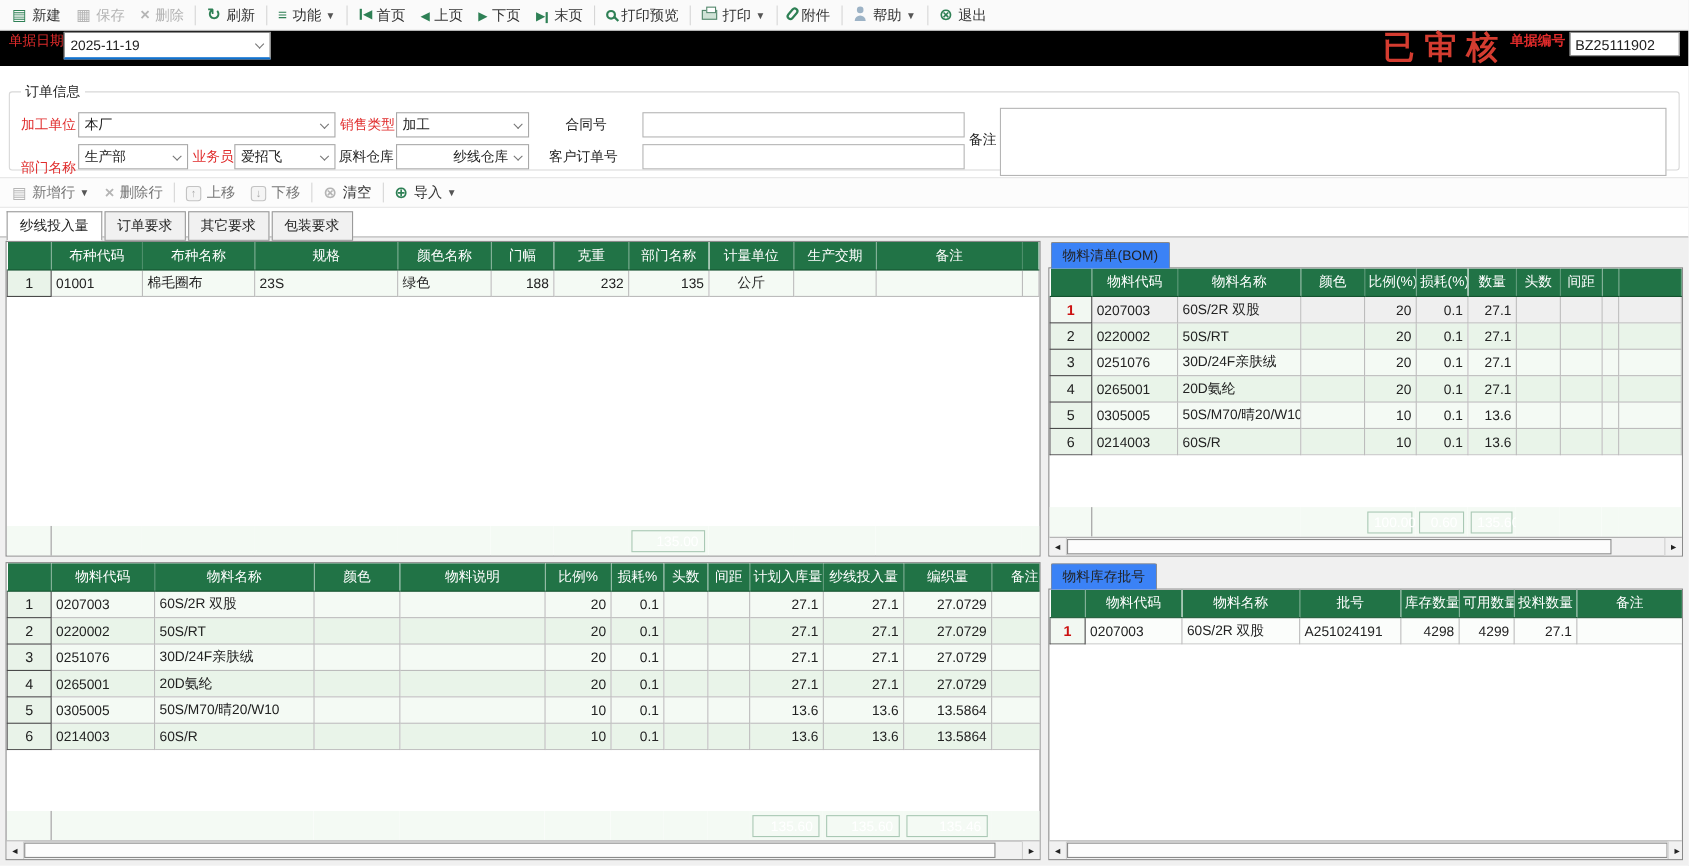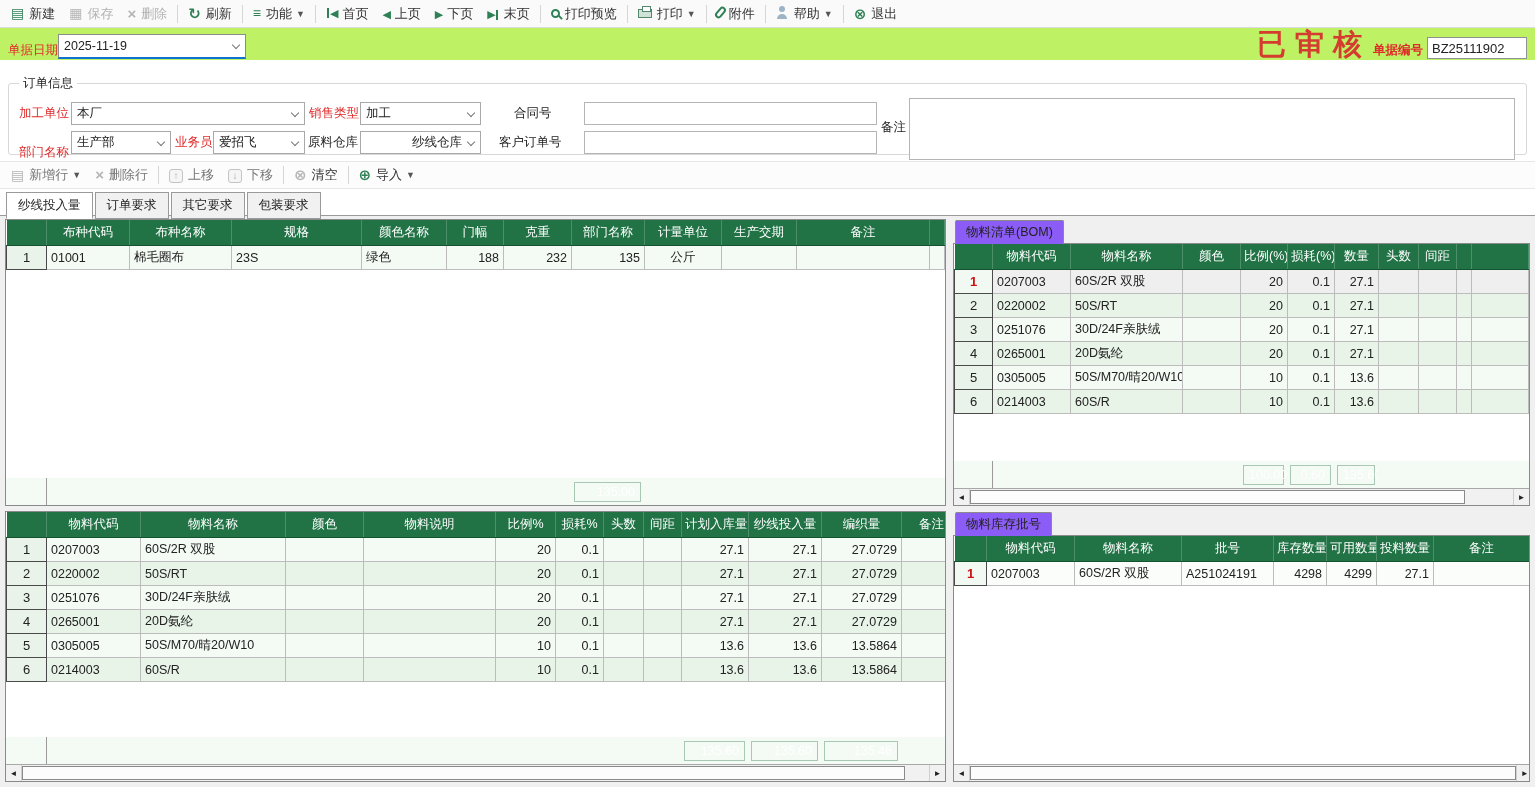--- a/index.html
+++ b/index.html
@@ -29,21 +29,21 @@
   .i-mag::after { content:""; position:absolute; width:6px; height:2px; background:#2e8055;
                   transform:rotate(45deg); right:-5px; bottom:-2px; }
   .i-prn { display:inline-block; width:14px; height:9px; background:#cfe3d6; border:1px solid #53876c; position:relative; margin-top:3px; }
   .i-prn::before { content:""; position:absolute; top:-4px; left:3px; width:7px; height:4px; background:#fff; border:1px solid #53876c; }
   .i-clip { display:inline-block; width:7px; height:13px; border:2px solid #2e8055; border-radius:4px; transform:rotate(40deg); }
   .i-person { display:inline-block; width:13px; height:13px; position:relative; }
   .i-person::before { content:""; position:absolute; top:0; left:3px; width:6px; height:6px; border-radius:50%; background:#9db3c6; }
   .i-person::after { content:""; position:absolute; bottom:0; left:1px; width:10px; height:5px; border-radius:5px 5px 0 0; background:#9db3c6; }
 
   
-  .daterow { height:32px; flex:none; display:flex; align-items:flex-end; padding:1px 8px 1px 8px; background:#bef264; }
+  .daterow { height:32px; flex:none; display:flex; align-items:flex-start; padding:1px 8px 1px 8px; background:#000000; }
   .lbl { font-size:12.5px; color:#222; white-space:nowrap; }
   .req { color:#e02b2b; }
   .combo { border:1px solid #a9a9a9; background:#fff; height:23px; display:flex; align-items:center;
            padding:0 18px 0 5px; position:relative; font-size:12.5px; }
   .combo .chev { position:absolute; right:6px; top:7px; width:6px; height:6px;
                  border-right:1.6px solid #777; border-bottom:1.6px solid #777; transform:rotate(45deg); }
   .combo.ar { justify-content:flex-end; }
   .datecombo { width:188px; margin-left:0; border:1px solid #8a8a8a; border-bottom:2px solid #1072d0; height:25px; }
   .spacer { flex:1; }
   .stamp { font-family:"DejaVu Serif","Liberation Serif",serif; font-weight:bold; font-size:29px;
@@ -66,21 +66,21 @@
   .tab { display:inline-block; padding:4px 11px 4px; border:1px solid #9a9a9a; background:#f1f1f1;
          margin-right:2px; position:relative; top:1px; font-size:12.5px; cursor:default; }
   .tab.active { background:#fff; border-bottom:1px solid #fff; }
 
   
   .content { flex:1; min-height:0; display:grid; grid-template-columns:941px 1fr; grid-template-rows:287px 1fr;
              gap:5px 7px; padding:3px 5px 5px 5px; background:#f0f0f0; }
   .panel { display:flex; flex-direction:column; min-width:0; min-height:0; }
   .ptabrow { height:24px; flex:none; padding-left:2px; }
   .ptab { display:inline-block; height:24px; line-height:23px; padding:0 10px; border:1px solid #8a8a8a;
-          border-bottom:none; background:#8b5cf6; border-radius:2px 2px 0 0; position:relative; top:1px; z-index:2; }
+          border-bottom:none; background:#3b82f6; border-radius:2px 2px 0 0; position:relative; top:1px; z-index:2; }
   .gridbox { flex:1; min-height:0; border:1px solid #8a8a8a; background:#fff; display:flex;
              flex-direction:column; overflow:hidden; position:relative; z-index:1; }
   .tblarea { flex:none; overflow:hidden; }
   .filler { flex:1; }
   .footwrap { flex:none; height:27px; overflow:hidden; }
 
   
   table.grid { border-collapse:collapse; table-layout:fixed; }
   .grid th { background:#217346; color:#fff; font-weight:normal; font-size:12.5px; padding:4px 3px;
              border-right:1px solid #4d8f6b; border-bottom:1px solid #14532f; white-space:nowrap; overflow:hidden; }

